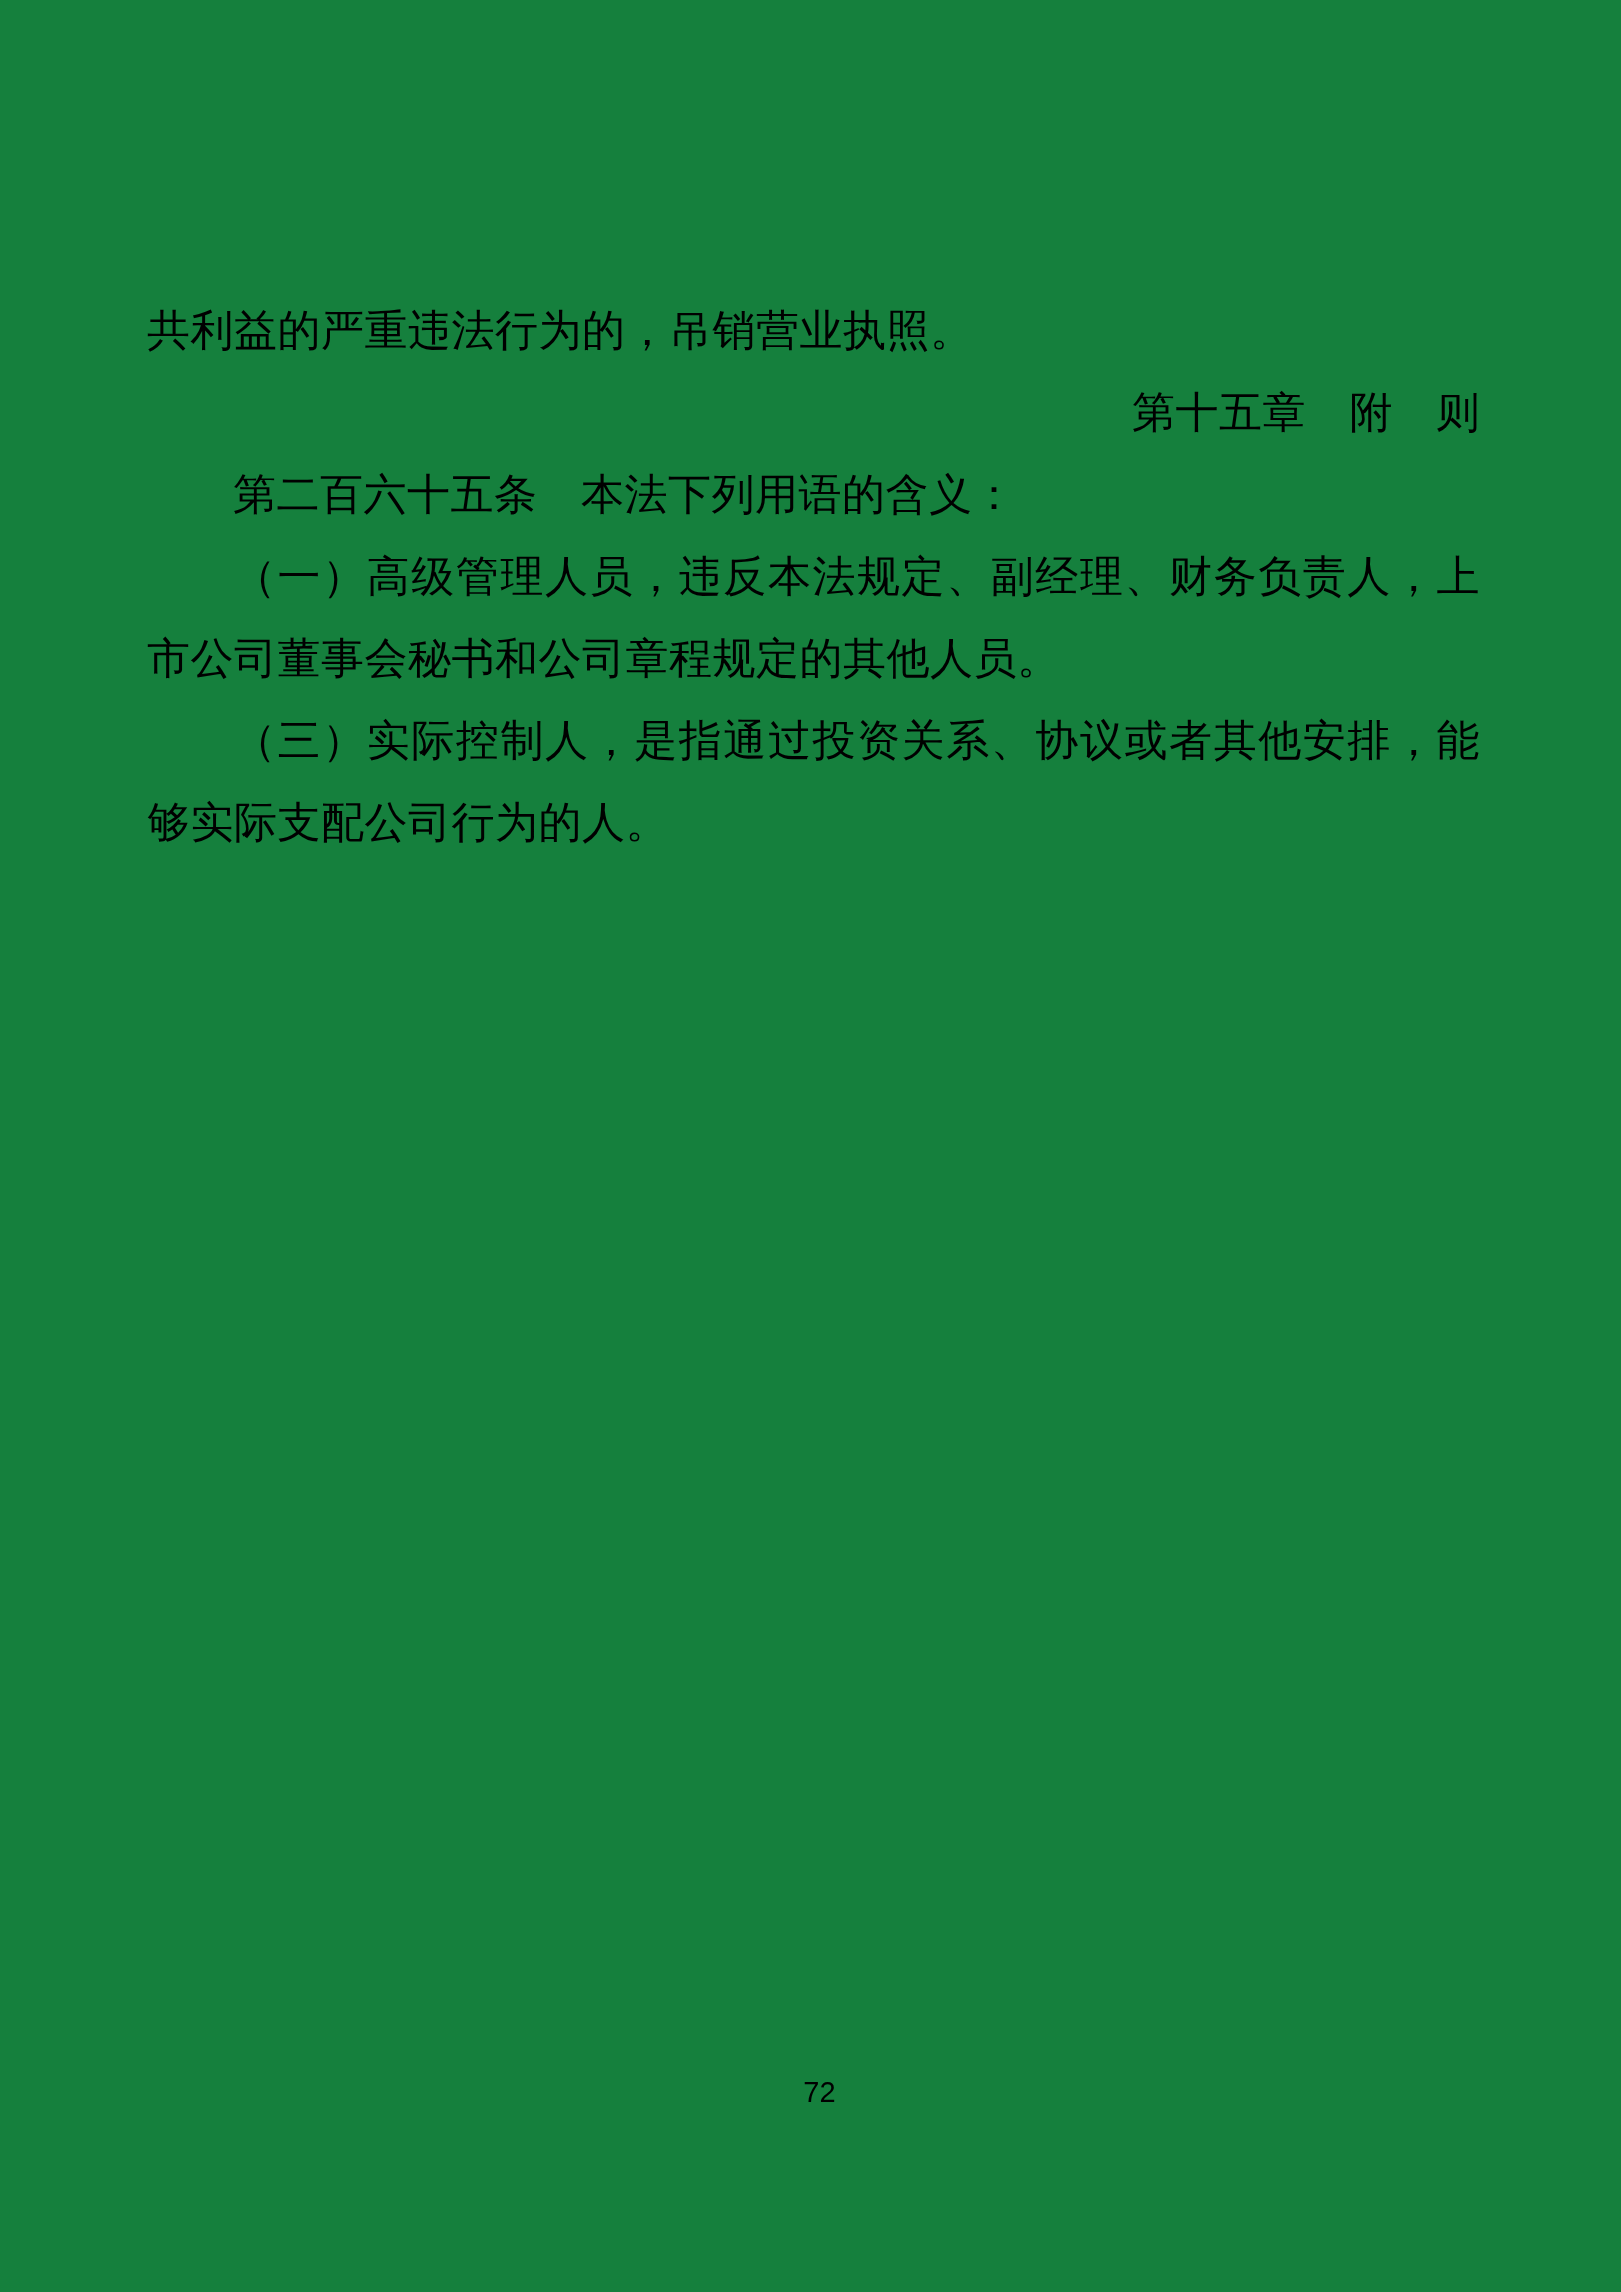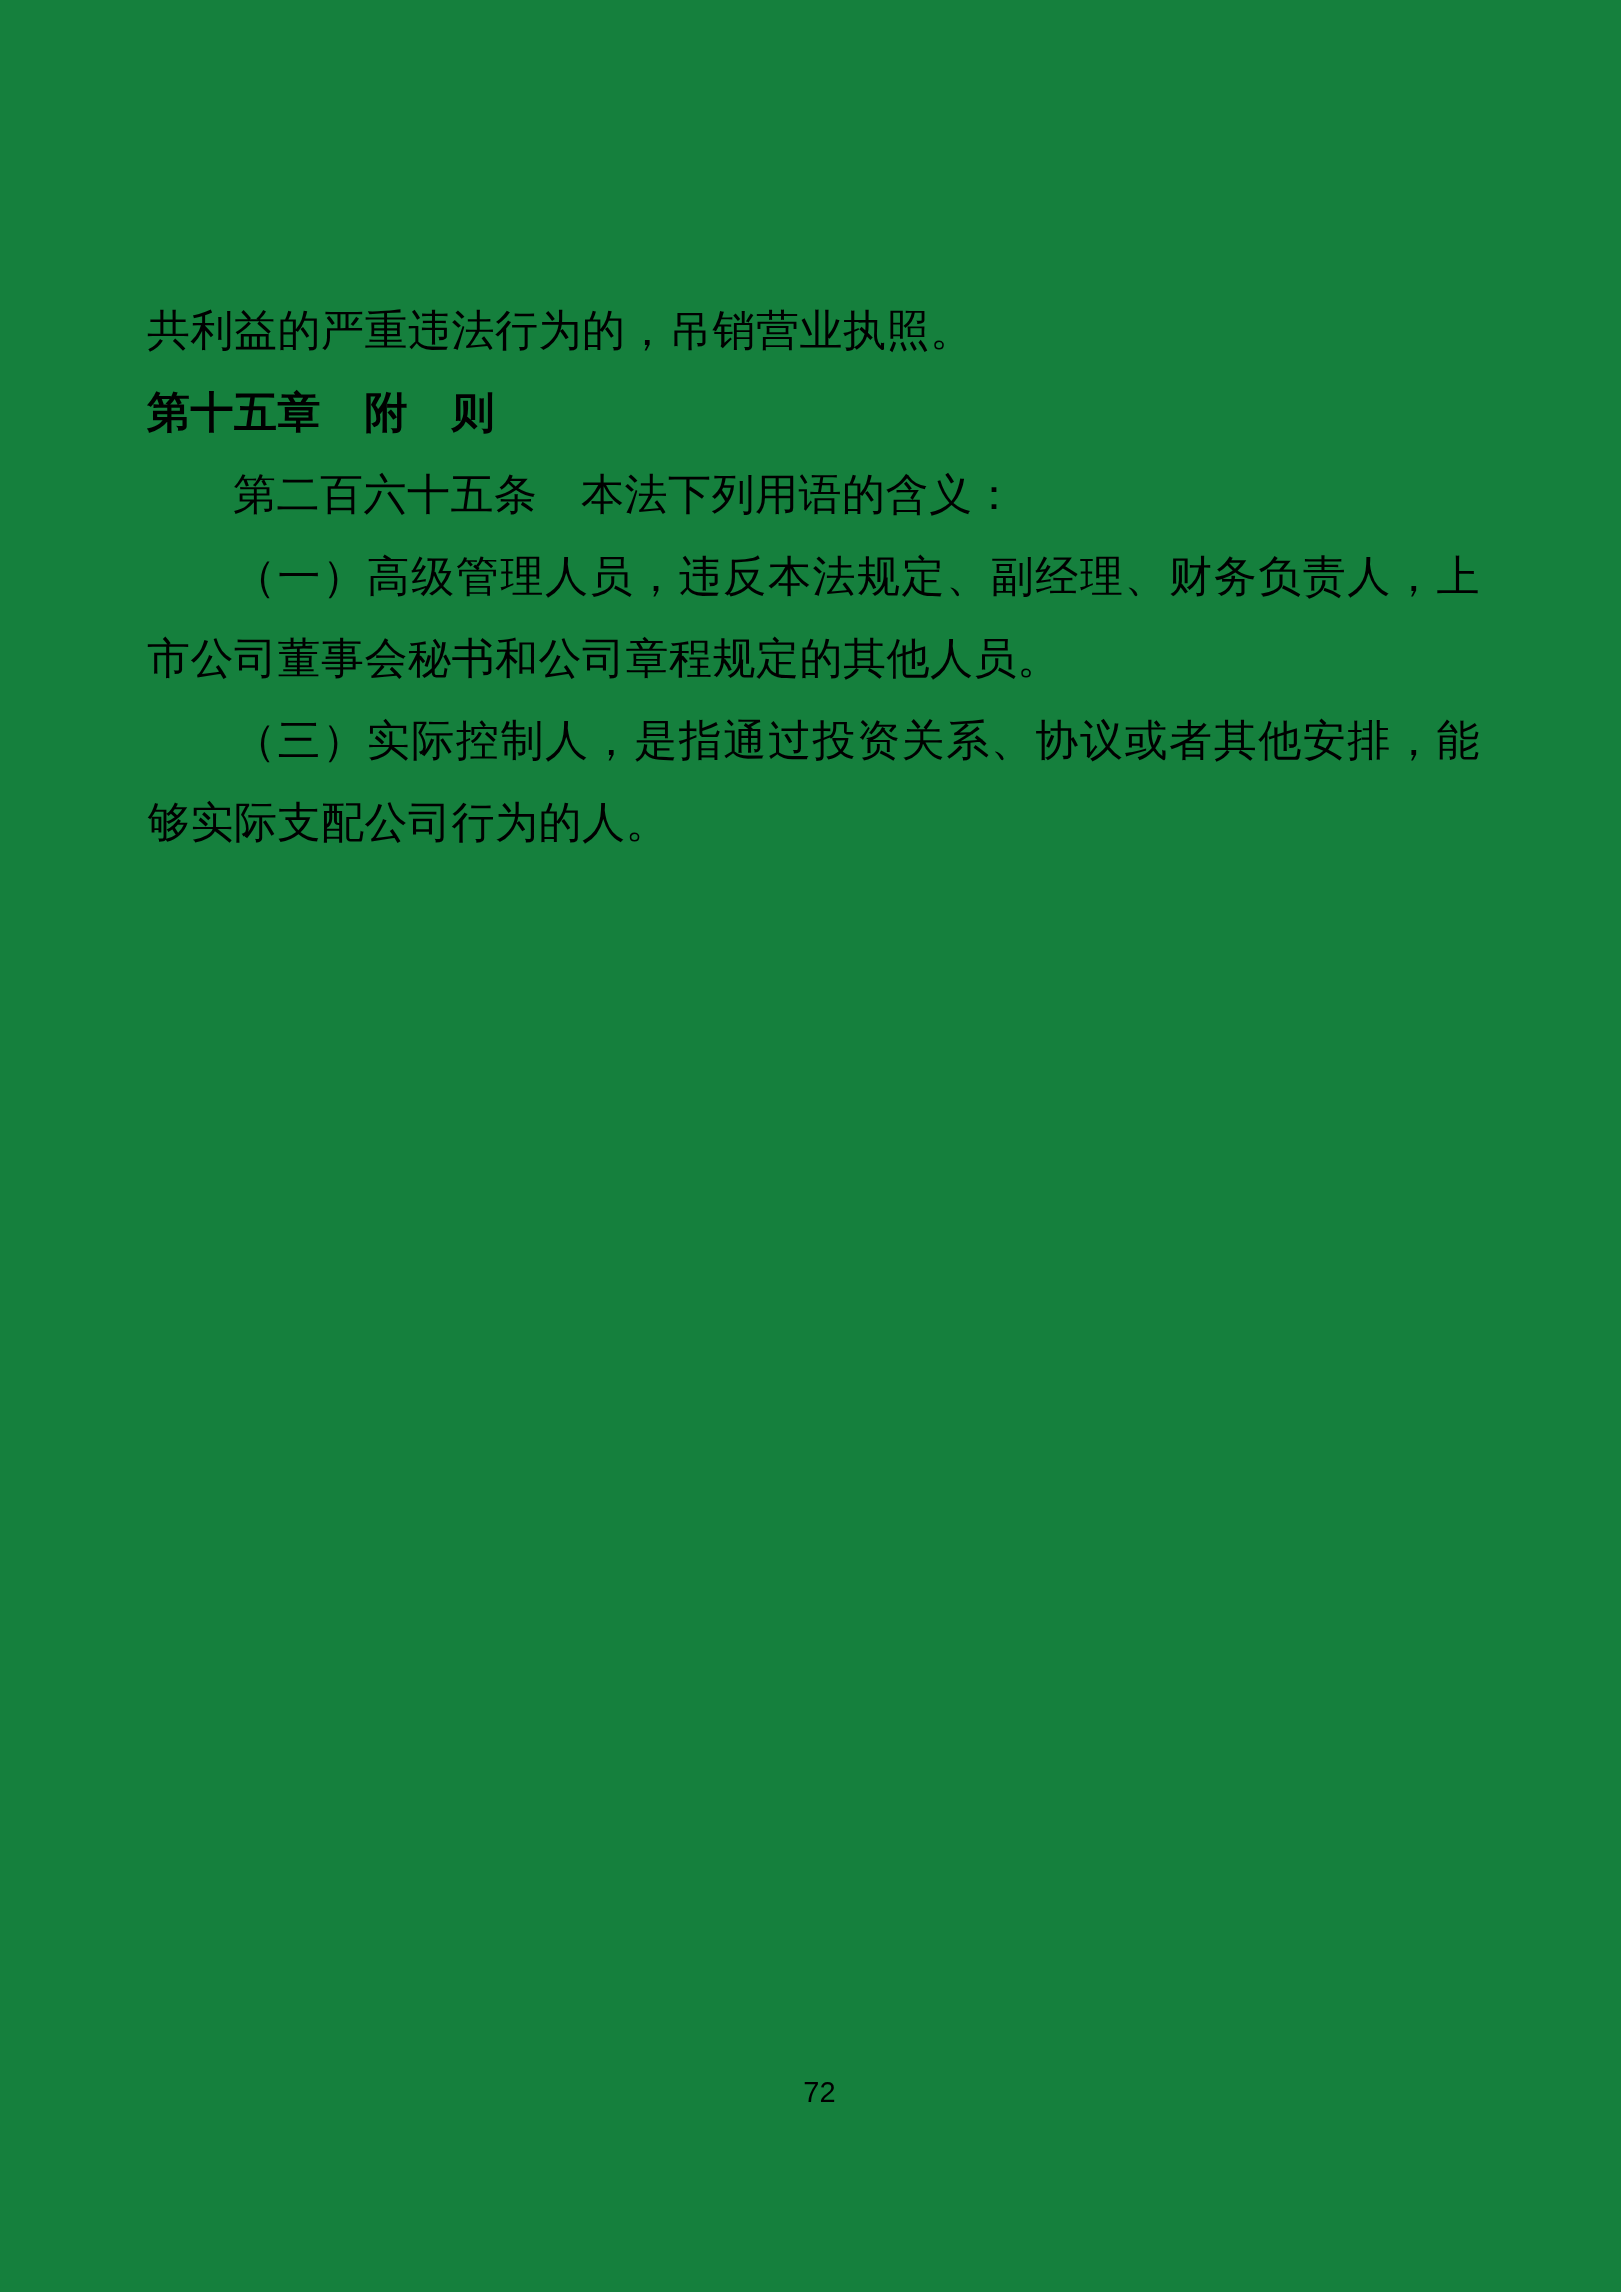--- a/index.html
+++ b/index.html
@@ -30,22 +30,22 @@
     margin: 0;
     text-indent: 86px; 
   }
   .para.continuation {
     text-indent: 0; 
   }
   .chapter-heading {
     margin: 0;
     font-size: 43px;
     line-height: 82px;
-    font-weight: bold;
-    text-align: left;
+    font-weight: normal;
+    text-align: right;
     text-indent: 0;
     color: #000000;
   }
   .page-footer {
     position: absolute;
     left: 0;
     top: 2076px;
     width: 100%;
     text-align: center;
     padding-left: 9px;

